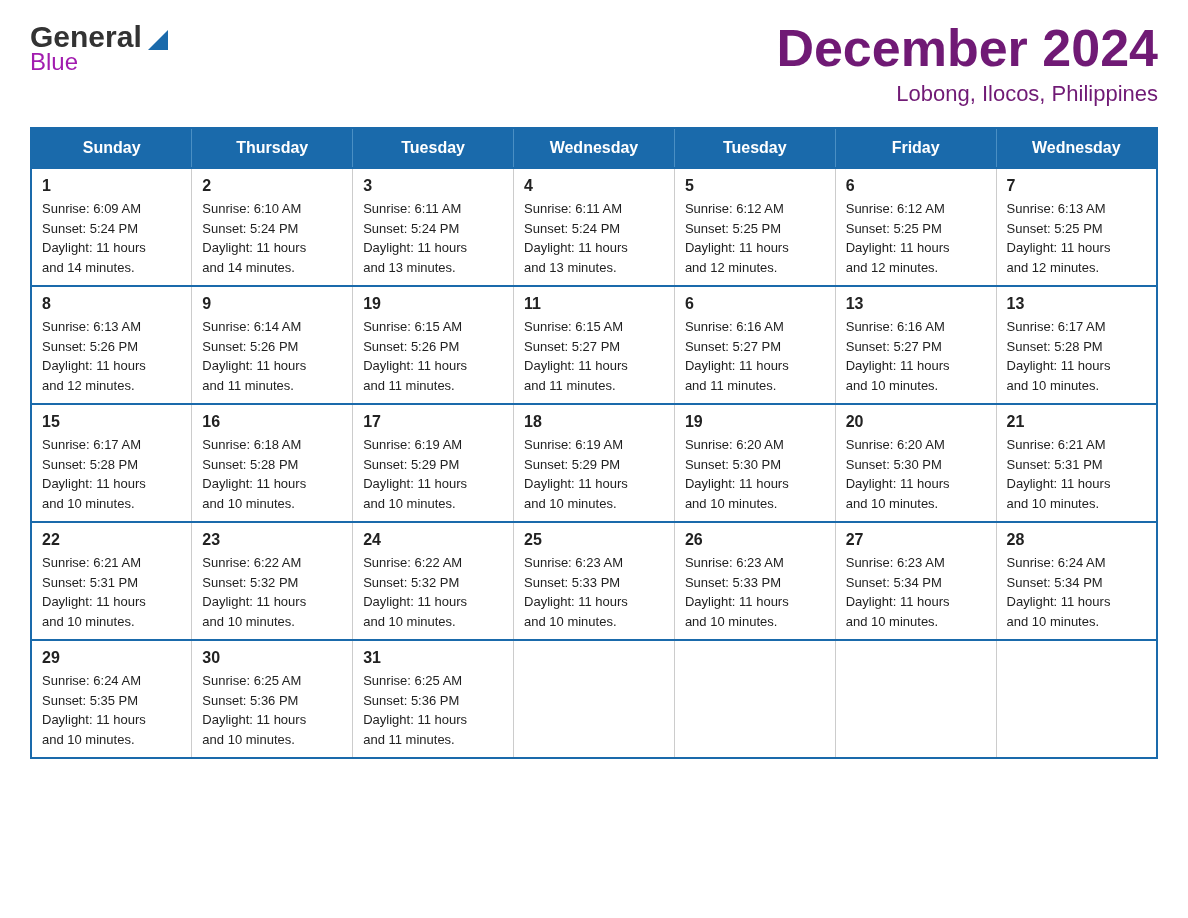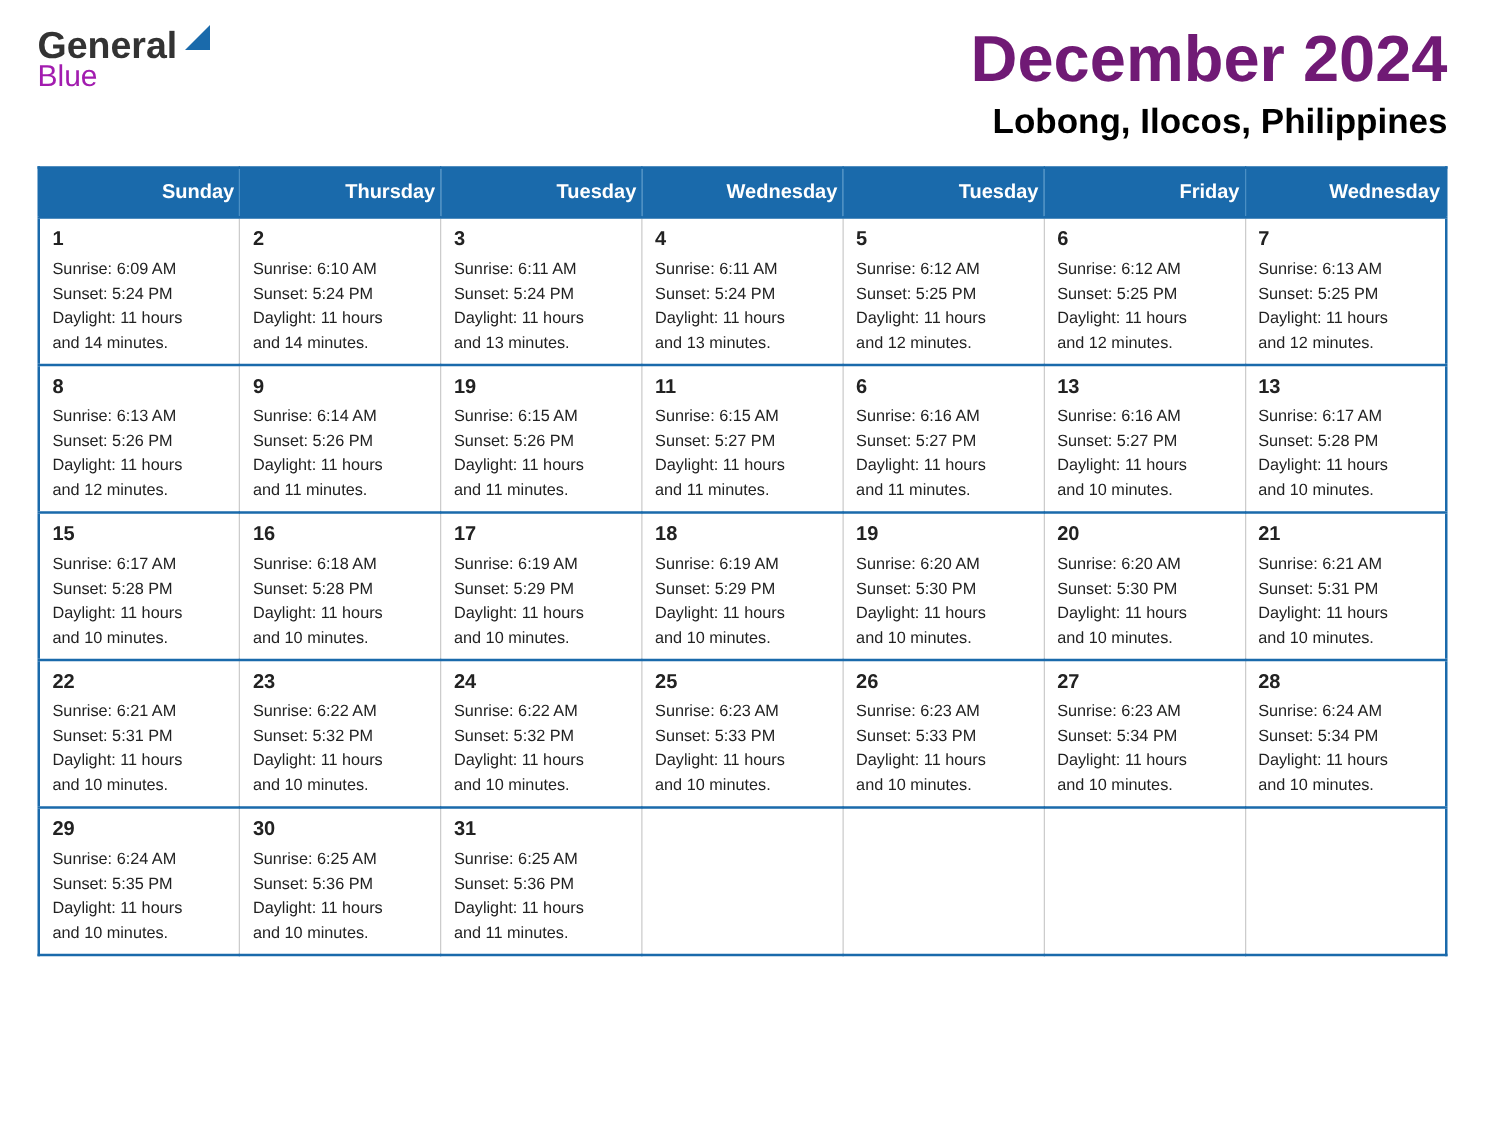--- a/index.html
+++ b/index.html
@@ -24,35 +24,35 @@
     .title-block {
       text-align: right;
     }
     .title-block h1 {
       font-size: 52px;
       font-weight: bold;
       color: #701a75;
       line-height: 1.1;
     }
     .title-block h2 {
-      font-size: 28px;
-      font-weight: bold;
-      color: #000000;
+      font-size: 22px;
+      font-weight: normal;
+      color: #701a75;
       margin-top: 4px;
     }
     table {
       width: 100%;
       border-collapse: collapse;
       border: 2px solid #1a6aab;
     }
     thead tr th {
       background-color: #1a6aab;
       color: #fff;
-      padding: 10px 4px;
-      text-align: right;
+      padding: 10px 20px;
+      text-align: center;
       font-size: 16px;
       font-weight: bold;
       border-right: 1px solid #4a8fc4;
     }
     thead tr th:last-child { border-right: none; }
     tbody tr {
       border-top: 2px solid #1a6aab;
     }
     tbody tr td {
       vertical-align: top;
@@ -70,21 +70,21 @@
       display: block;
       margin-bottom: 4px;
     }
     .day-info {
       font-size: 13px;
       line-height: 1.5;
       color: #222;
     }
     .logo-icon {
       display: flex;
-      align-items: flex-start;
+      align-items: flex-end;
     }
     .logo-text-general {
       font-size: 30px;
       font-weight: bold;
       color: #333;
       font-family: Arial, sans-serif;
     }
   </style>
 </head>
 <body>

